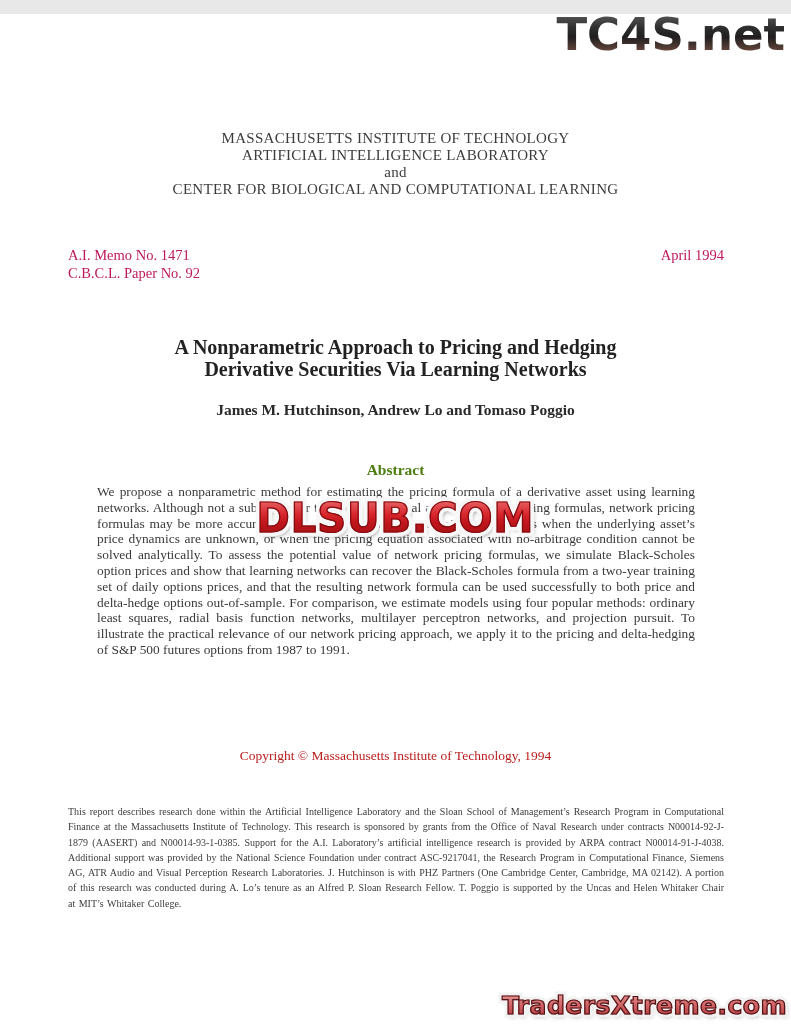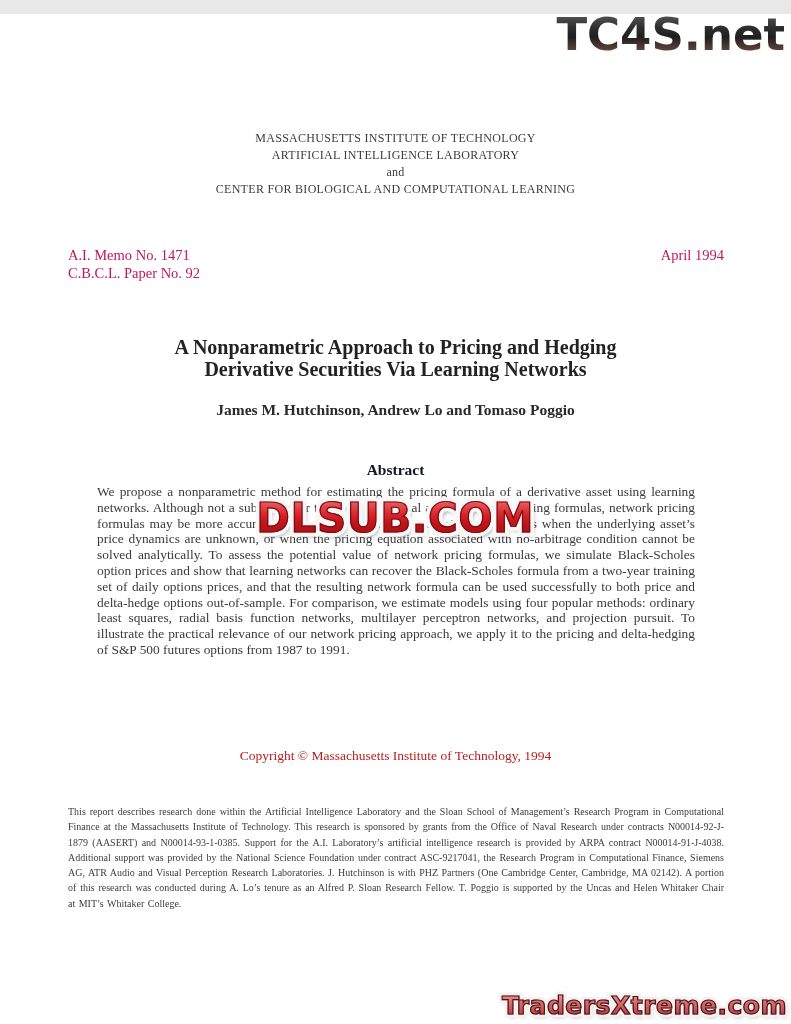--- a/index.html
+++ b/index.html
@@ -10,21 +10,21 @@
     overflow:hidden;
     font-family:"Liberation Serif","DejaVu Serif",serif;
     color:#333333;
     margin:14px auto;
   }
 
   
   .inst-header{
     position:absolute;top:116px;left:0;right:0;
     text-align:center;
-    font-size:12px;line-height:17px;
+    font-size:15px;line-height:17px;
     letter-spacing:.3px;
     color:#3c3c3c;
   }
   .memo-row{
     position:absolute;top:232px;left:68px;width:656px;
     display:flex;justify-content:space-between;align-items:flex-start;
     font-size:14.5px;line-height:18px;color:#be185d;
   }
   .memo-left div{white-space:nowrap;}
   .paper-title{
@@ -33,21 +33,21 @@
     font-size:20px;line-height:22px;color:#222;
   }
   .authors{
     position:absolute;top:387px;left:0;right:0;
     text-align:center;font-weight:bold;
     font-size:15.5px;color:#2a2a2a;
   }
   .abstract-heading{
     position:absolute;top:447px;left:0;right:0;
     text-align:center;font-weight:bold;
-    font-size:15.5px;color:#0f172a;
+    font-size:15.5px;color:#4d7c0f;
   }
   .abstract-body{
     position:absolute;top:470px;left:97px;width:598px;
     font-size:13.4px;line-height:15.8px;
     text-align:justify;color:#3a3a3a;
   }
   .copyright{
     position:absolute;top:734px;left:0;right:0;
     text-align:center;font-size:13.5px;color:#b91c1c;
   }

